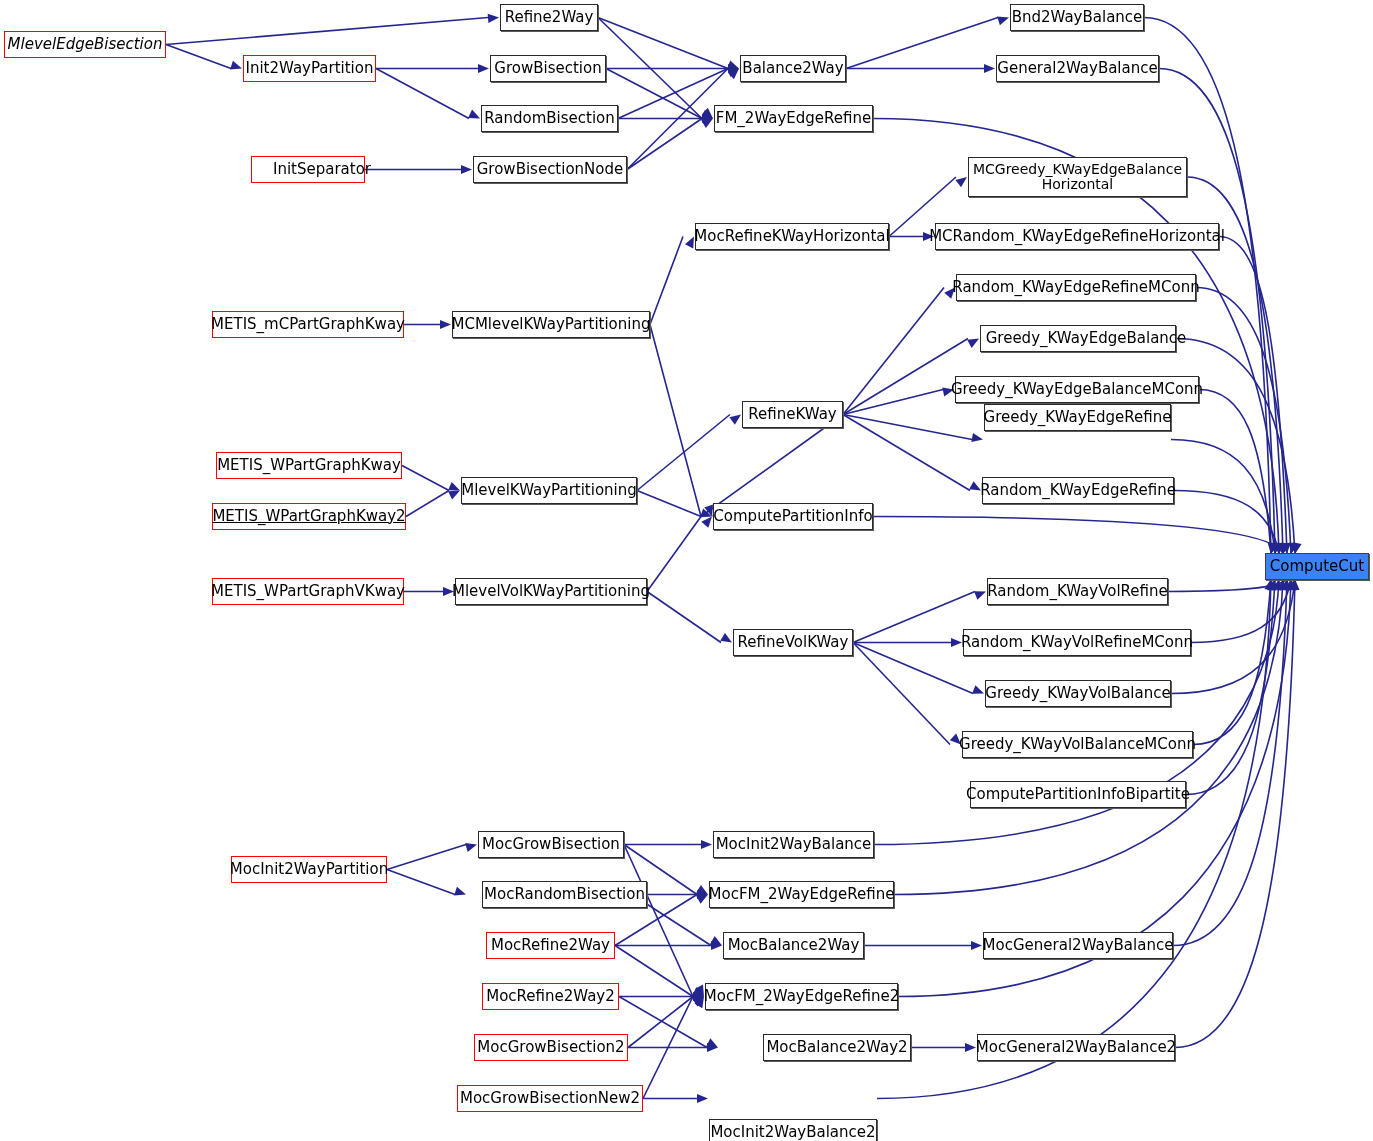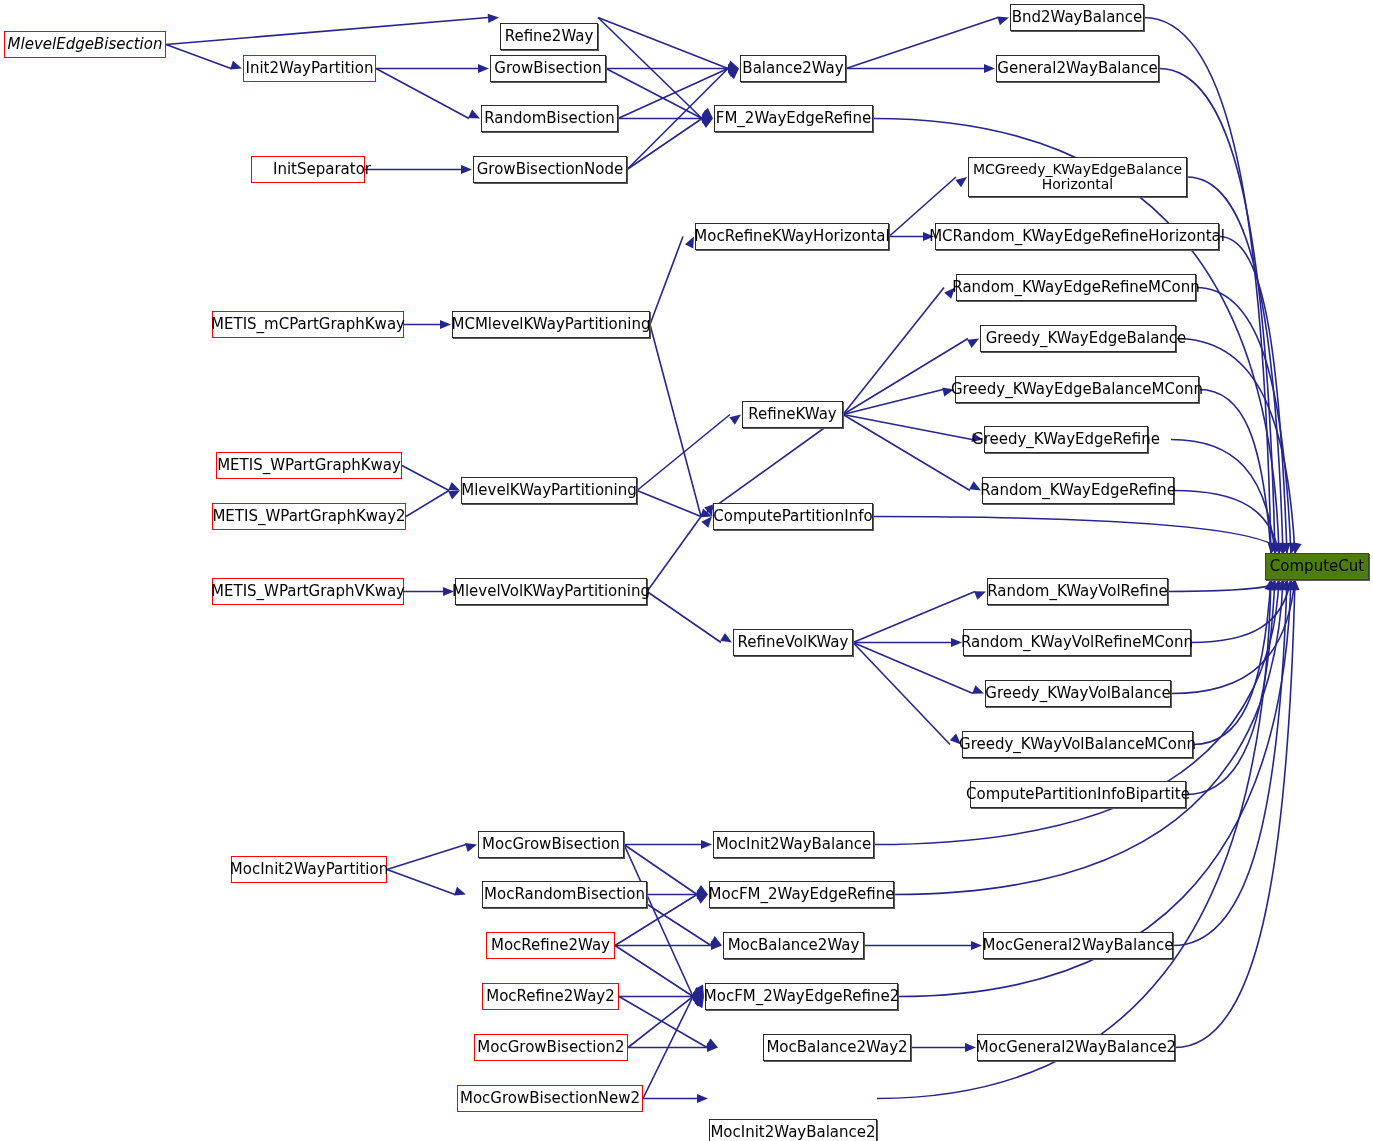--- a/index.html
+++ b/index.html
@@ -40,21 +40,21 @@
     white-space: pre-line;
   }
   .node-box.red {
     border: 1px solid #ff0000;
   }
   .node-box.black {
     border: 1px solid #2b2b2b;
     box-shadow: 1px 1px 0 0 #5a5a5a;
   }
   .node-box.current {
-    background: #4d7c0f;
+    background: #3b82f6;
     border: 1px solid #404040;
     box-shadow: 1px 1px 0 0 #5a5a5a;
   }
   .edge-path {
     fill: none;
     stroke: #25258f;
     stroke-width: 1.6;
   }
   .edge-head {
     fill: #25258f;
@@ -218,45 +218,45 @@
         <path d="M 643 1098.5 L 693 996.5" class="edge-path"></path>
         <polygon points="704,996.5 694.4062850957663,1003.5795928086495 702.3020420385245,1008.3015650979462" class="edge-head"></polygon>
         <path d="M 643 1098.5 L 698 1098.5" class="edge-path"></path>
         <polygon points="708,1098.5 697,1093.9 697,1103.1" class="edge-head"></polygon>
         <path d="M 877 1098.5 C 1121.28 1098.5, 1263 942.65, 1271 579" class="edge-path"></path>
         <polygon points="1271,579 1264.405332673719,588.933295669398 1273.439771636798,590.6707975031819" class="edge-head"></polygon>
       </g>
   </svg>
   <div id="node-layer">
       <div class="node-box red" style="left: 4px; top: 31px; width: 162px; height: 27px; font-style: italic;">MlevelEdgeBisection</div>
-      <div class="node-box black" style="left: 500px; top: 4px; width: 98px; height: 27px; margin-top: 19px;">Refine2Way</div>
+      <div class="node-box black" style="left: 500px; top: 4px; width: 98px; height: 27px;">Refine2Way</div>
       <div class="node-box red" style="left: 243px; top: 55px; width: 133px; height: 27px;">Init2WayPartition</div>
       <div class="node-box black" style="left: 490px; top: 55px; width: 116px; height: 27px;">GrowBisection</div>
       <div class="node-box black" style="left: 481px; top: 105px; width: 137px; height: 27px;">RandomBisection</div>
       <div class="node-box red" style="left: 251px; top: 156px; width: 114px; height: 27px; padding-left: 28px;">InitSeparator</div>
       <div class="node-box black" style="left: 473px; top: 156px; width: 154px; height: 27px;">GrowBisectionNode</div>
       <div class="node-box black" style="left: 740px; top: 55px; width: 106px; height: 27px;">Balance2Way</div>
       <div class="node-box black" style="left: 714px; top: 105px; width: 159px; height: 27px;">FM_2WayEdgeRefine</div>
       <div class="node-box black" style="left: 1010px; top: 4px; width: 134px; height: 27px;">Bnd2WayBalance</div>
       <div class="node-box black" style="left: 996px; top: 55px; width: 163px; height: 27px;">General2WayBalance</div>
       <div class="node-box black" style="left: 968px; top: 157px; width: 219px; height: 40px; font-size: 14px;">MCGreedy_KWayEdgeBalance
 Horizontal</div>
       <div class="node-box black" style="left: 695px; top: 223px; width: 194px; height: 27px;">MocRefineKWayHorizontal</div>
       <div class="node-box black" style="left: 935px; top: 223px; width: 284px; height: 27px;">MCRandom_KWayEdgeRefineHorizontal</div>
       <div class="node-box red" style="left: 212px; top: 311px; width: 192px; height: 27px;">METIS_mCPartGraphKway</div>
       <div class="node-box black" style="left: 452px; top: 311px; width: 198px; height: 27px;">MCMlevelKWayPartitioning</div>
       <div class="node-box black" style="left: 956px; top: 274px; width: 240px; height: 27px;">Random_KWayEdgeRefineMConn</div>
       <div class="node-box black" style="left: 980px; top: 325px; width: 196px; height: 27px; padding-left: 16px;">Greedy_KWayEdgeBalance</div>
       <div class="node-box black" style="left: 955px; top: 376px; width: 244px; height: 27px;">Greedy_KWayEdgeBalanceMConn</div>
       <div class="node-box black" style="left: 742px; top: 401px; width: 101px; height: 27px;">RefineKWay</div>
-      <div class="node-box black" style="left: 984px; top: 426px; width: 164px; height: 27px;">Greedy_KWayEdgeRefine</div>
+      <div class="node-box black" style="left: 984px; top: 404px; width: 187px; height: 27px;">Greedy_KWayEdgeRefine</div>
       <div class="node-box red" style="left: 216px; top: 452px; width: 186px; height: 27px;">METIS_WPartGraphKway</div>
       <div class="node-box black" style="left: 982px; top: 477px; width: 192px; height: 27px;">Random_KWayEdgeRefine</div>
       <div class="node-box black" style="left: 461px; top: 477px; width: 176px; height: 27px;">MlevelKWayPartitioning</div>
-      <div class="node-box red" style="left: 212px; top: 503px; width: 194px; height: 27px;">METIS_WPartGraphKway2</div>
+      <div class="node-box red" style="left: 212px; top: 503px; width: 194px; height: 27px; text-decoration: underline;">METIS_WPartGraphKway2</div>
       <div class="node-box black" style="left: 713px; top: 503px; width: 160px; height: 27px;">ComputePartitionInfo</div>
       <div class="node-box current" style="left: 1265px; top: 553px; width: 104px; height: 27px;">ComputeCut</div>
       <div class="node-box red" style="left: 212px; top: 578px; width: 192px; height: 27px;">METIS_WPartGraphVKway</div>
       <div class="node-box black" style="left: 987px; top: 578px; width: 181px; height: 27px;">Random_KWayVolRefine</div>
       <div class="node-box black" style="left: 455px; top: 578px; width: 192px; height: 27px;">MlevelVolKWayPartitioning</div>
       <div class="node-box black" style="left: 733px; top: 629px; width: 120px; height: 27px;">RefineVolKWay</div>
       <div class="node-box black" style="left: 963px; top: 629px; width: 228px; height: 27px;">Random_KWayVolRefineMConn</div>
       <div class="node-box black" style="left: 985px; top: 680px; width: 186px; height: 27px;">Greedy_KWayVolBalance</div>
       <div class="node-box black" style="left: 962px; top: 731px; width: 231px; height: 27px;">Greedy_KWayVolBalanceMConn</div>
       <div class="node-box black" style="left: 970px; top: 781px; width: 216px; height: 27px;">ComputePartitionInfoBipartite</div>

